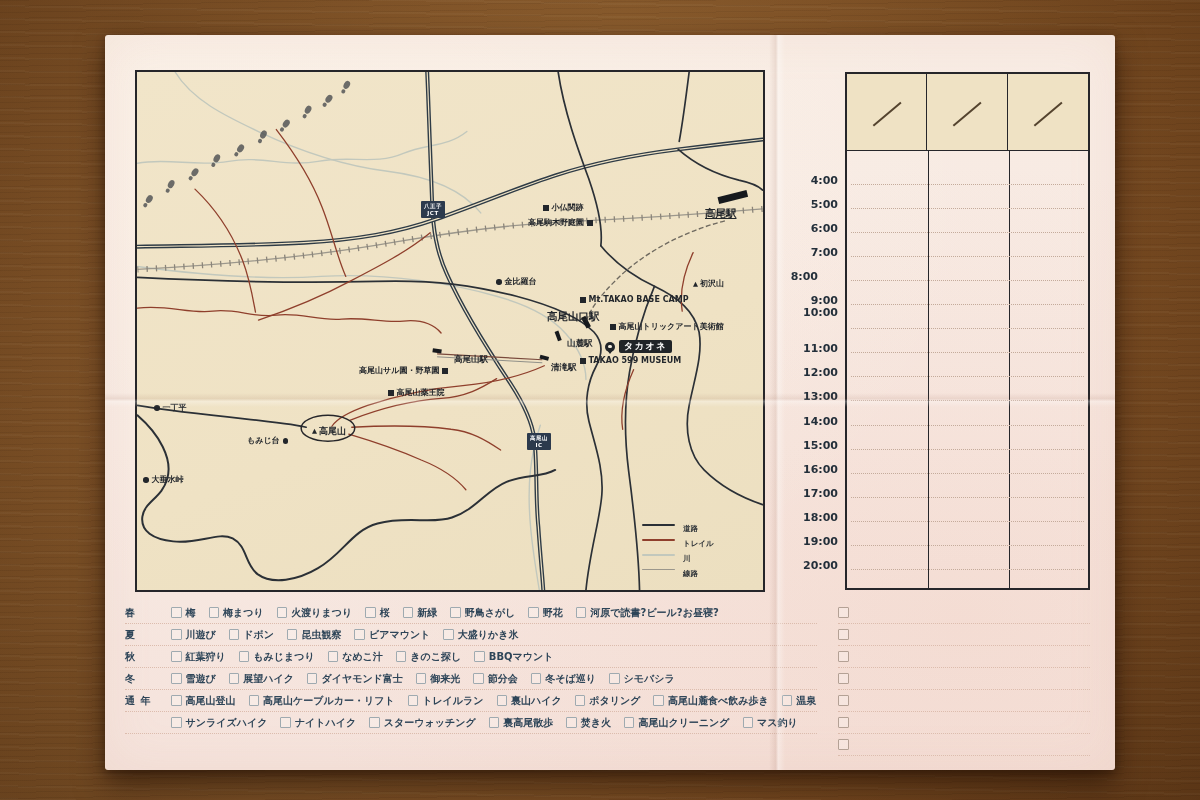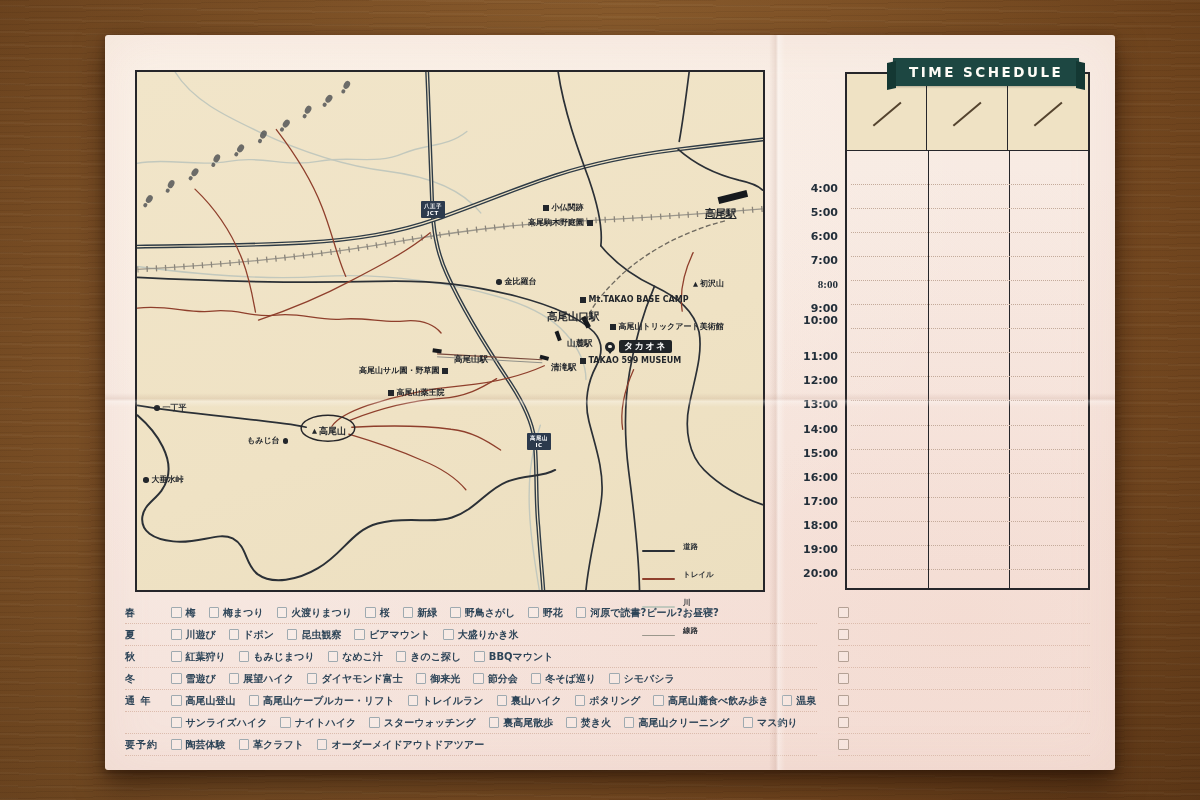--- a/index.html
+++ b/index.html
@@ -45,36 +45,36 @@
     text-align:center;padding:2px 3px;border-radius:1px;letter-spacing:.5px;}
   .pin-wrap{position:absolute;display:flex;align-items:center;}
   .pin{position:relative;width:10px;height:10px;background:#202428;border-radius:50%;flex:0 0 auto;}
   .pin:before{content:"";position:absolute;left:3.2px;top:3.2px;width:3.4px;height:3.4px;background:#f5efe2;border-radius:50%;}
   .pin:after{content:"";position:absolute;left:2px;top:8.5px;border-left:3px solid transparent;border-right:3px solid transparent;border-top:4.5px solid #202428;}
   .pin-label{background:#202428;color:#fff;font-size:9px;font-weight:700;letter-spacing:1.5px;
     padding:0 5px;margin-left:4px;border-radius:2px;}
   .wide-box{position:absolute;background:#fcf8f0;color:#2b3036;font-size:15px;font-weight:700;
     letter-spacing:3px;padding:5px 11px;box-shadow:0 0 3px rgba(120,90,40,.2);}
   .legend{position:absolute;left:505px;top:452px;z-index:5;}
-  .legend-row{display:flex;align-items:flex-end;height:15px;margin-top:13px;}
+  .legend-row{display:flex;align-items:flex-start;height:15px;}
   .legend-line{width:33px;margin-right:8px;border-radius:1px;}
   .legend-label{font-size:7.5px;font-weight:700;color:#2b3036;}
 
   
   .sched-table{position:absolute;left:740px;top:37px;width:245px;height:518px;border:2.5px solid #26262a;
     box-sizing:border-box;z-index:5;}
   .sched-head{position:absolute;left:0;top:0;width:100%;height:76px;display:grid;grid-template-columns:1fr 1fr 1fr;}
   .sched-head .hc{background:#efe2c4;border-right:1.5px solid #26262a;position:relative;}
   .sched-head .hc:last-child{border-right:none;}
   .sched-head .hc:after{content:"";position:absolute;left:50%;top:52%;width:36px;height:1.6px;background:#54432e;
     transform:translate(-50%,-50%) rotate(-40deg);}
   .sched-body{position:absolute;left:0;top:76px;width:100%;height:calc(100% - 76px);border-top:1.5px solid #26262a;}
   .col-div{position:absolute;top:0;bottom:0;width:1.5px;background:#26262a;}
   .sched-dotline{position:absolute;left:4px;right:4px;border-top:1.6px dotted #c4ab9b;}
-  .time-label{position:absolute;width:52px;text-align:right;font-size:11px;font-weight:700;color:#232f3a;z-index:5;margin-top:8px;}
+  .time-label{position:absolute;width:52px;text-align:right;font-size:11px;font-weight:700;color:#232f3a;z-index:5;}
 
   
   .checklist{position:absolute;left:20px;top:567px;width:692px;z-index:5;}
   .cl-row{display:flex;align-items:center;height:21px;border-bottom:1.6px dotted #dcbcad;font-size:10px;color:#2e4558;}
   .cl-cat{flex:0 0 46px;font-weight:700;letter-spacing:1px;}
   .cl-item{display:inline-flex;align-items:center;margin-right:13px;font-weight:600;white-space:nowrap;}
   .cb{display:inline-block;width:8.5px;height:8.5px;border:1.2px solid #9faab0;border-radius:1px;margin-right:4px;background:rgba(255,255,255,.25);}
   .free-list{position:absolute;left:733px;top:567px;width:252px;z-index:5;}
   .free-row{display:flex;align-items:center;height:21px;border-bottom:1.6px dotted #dcbcad;}
   .free-row .cb{border-color:#b4a195;}
@@ -317,35 +317,34 @@
           <div class="sched-dotline" style="top: 369.7px;"></div>
           <div class="sched-dotline" style="top: 393.75px;"></div>
           <div class="sched-dotline" style="top: 417.8px;"></div>
         </div>
     </div>
     <div id="time-labels">
         <div class="time-label" style="left: 681px; top: 139px;">4:00</div>
         <div class="time-label" style="left: 681px; top: 163.05px;">5:00</div>
         <div class="time-label" style="left: 681px; top: 187.1px;">6:00</div>
         <div class="time-label" style="left: 681px; top: 211.15px;">7:00</div>
-        <div class="time-label" style="left: 681px; top: 235.2px; font-family: Liberation Serif, serif;">8:00</div>
+        <div class="time-label" style="left: 661px; top: 235.2px;">8:00</div>
         <div class="time-label" style="left: 681px; top: 259.25px;">9:00</div>
         <div class="time-label" style="left: 681px; top: 271px;">10:00</div>
         <div class="time-label" style="left: 681px; top: 307.35px;">11:00</div>
         <div class="time-label" style="left: 681px; top: 331.4px;">12:00</div>
         <div class="time-label" style="left: 681px; top: 355.45px;">13:00</div>
         <div class="time-label" style="left: 681px; top: 379.5px;">14:00</div>
         <div class="time-label" style="left: 681px; top: 403.55px;">15:00</div>
         <div class="time-label" style="left: 681px; top: 427.6px;">16:00</div>
         <div class="time-label" style="left: 681px; top: 451.65px;">17:00</div>
         <div class="time-label" style="left: 681px; top: 475.7px;">18:00</div>
         <div class="time-label" style="left: 681px; top: 499.75px;">19:00</div>
         <div class="time-label" style="left: 681px; top: 523.8px;">20:00</div>
       </div>
-    <div class="ribbon" style="left:788px;top:23px;"><span>TIME SCHEDULE</span></div>
 
     <div class="checklist" id="checklist">
         <div class="cl-row">
           <span class="cl-cat">春</span>
           <span class="cl-item">
             <span class="cb"></span>
             <span>梅</span>
           </span>
           <span class="cl-item">
             <span class="cb"></span>
@@ -506,35 +505,20 @@
             <span class="cb"></span>
             <span>焚き火</span>
           </span>
           <span class="cl-item">
             <span class="cb"></span>
             <span>高尾山クリーニング</span>
           </span>
           <span class="cl-item">
             <span class="cb"></span>
             <span>マス釣り</span>
-          </span>
-        </div>
-        <div class="cl-row">
-          <span class="cl-cat">要予約</span>
-          <span class="cl-item">
-            <span class="cb"></span>
-            <span>陶芸体験</span>
-          </span>
-          <span class="cl-item">
-            <span class="cb"></span>
-            <span>革クラフト</span>
-          </span>
-          <span class="cl-item">
-            <span class="cb"></span>
-            <span>オーダーメイドアウトドアツアー</span>
           </span>
         </div>
       </div>
     <div class="free-list" id="free-list">
         <div class="free-row">
           <span class="cb"></span>
         </div>
         <div class="free-row">
           <span class="cb"></span>
         </div>

